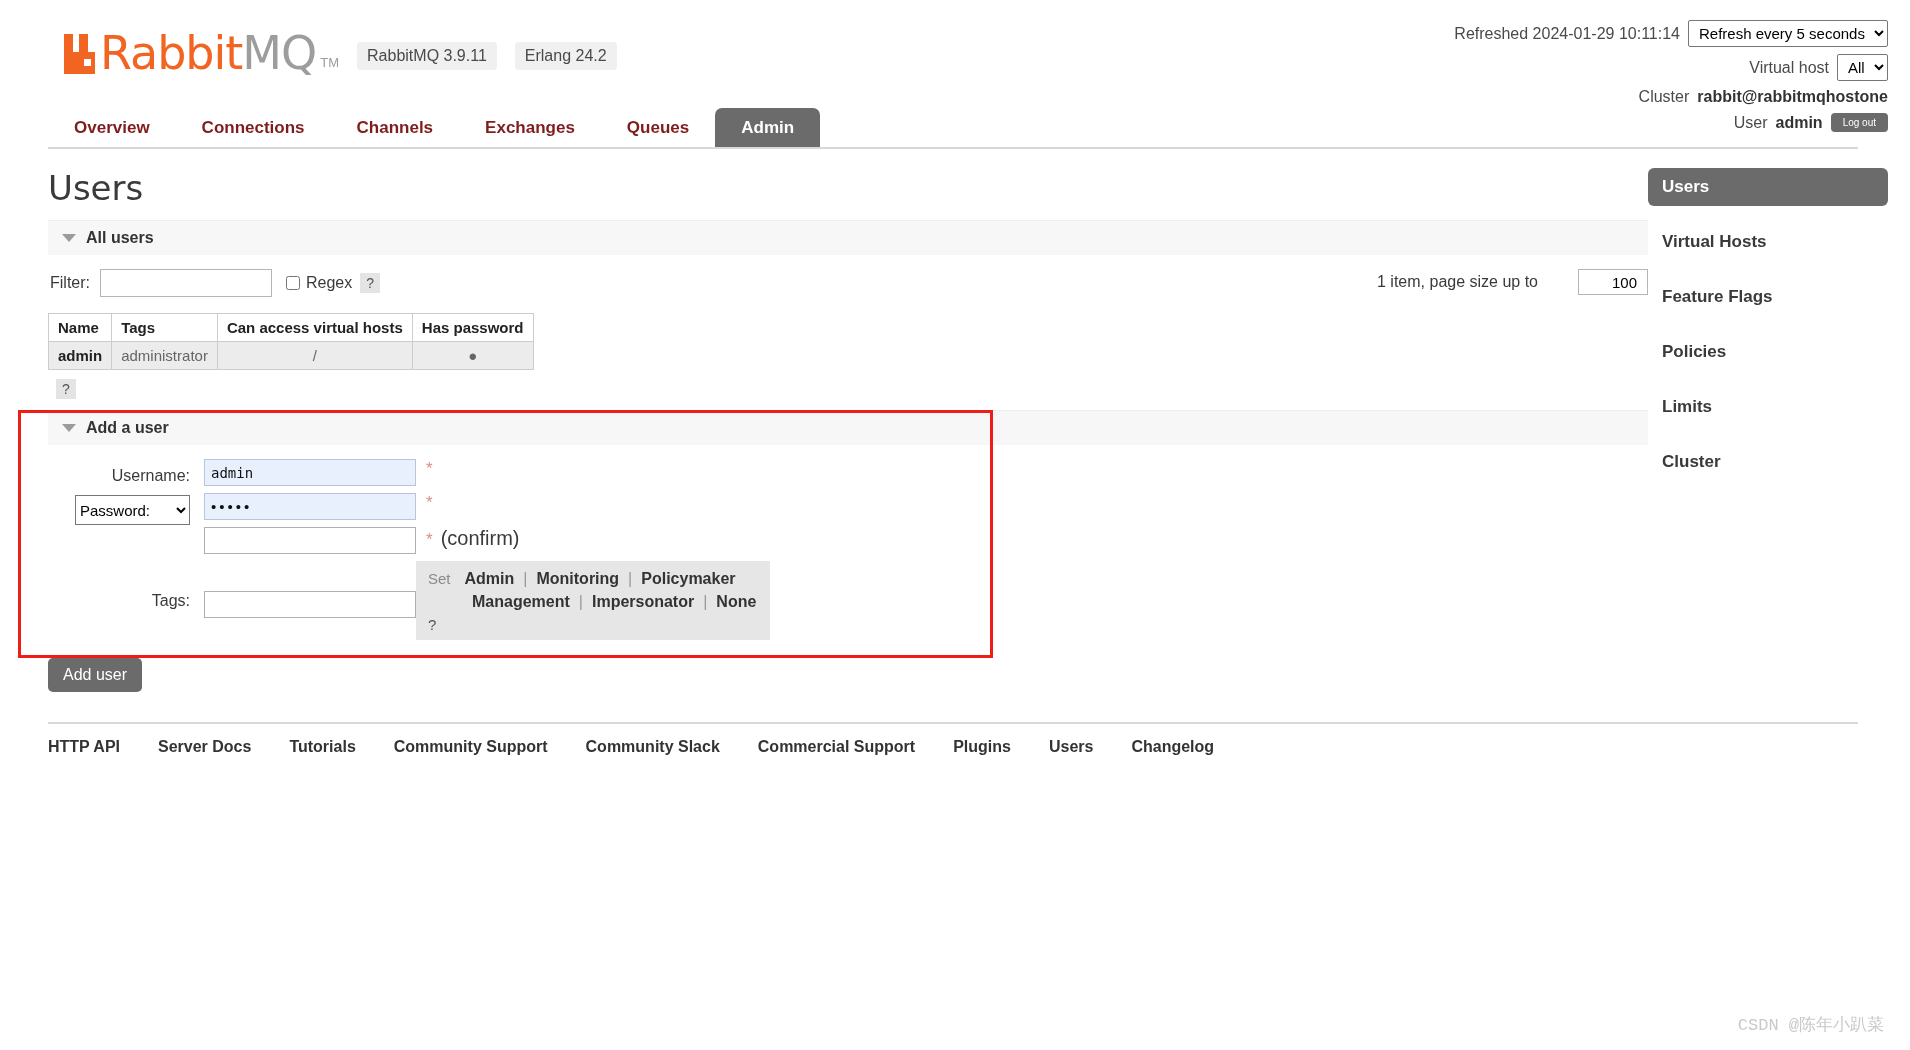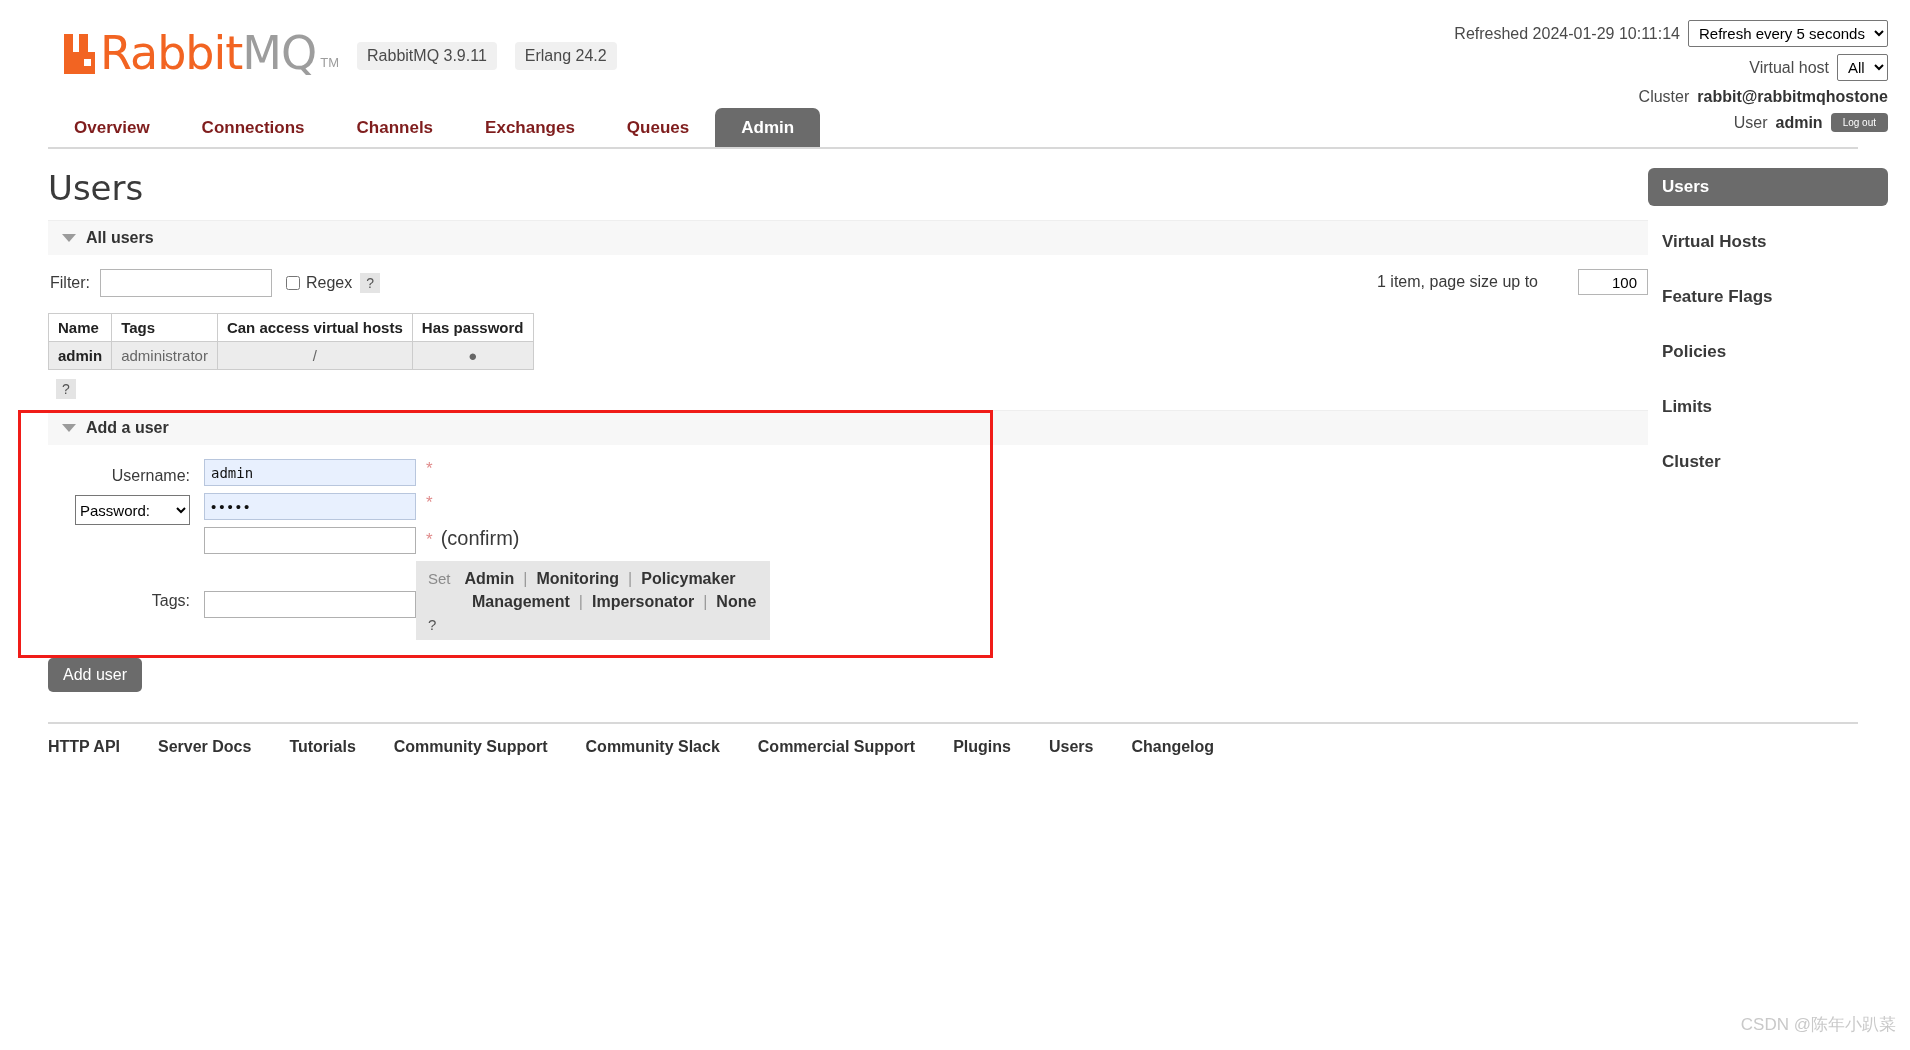--- a/index.html
+++ b/index.html
@@ -323,24 +323,24 @@
   }
   .foot-link {
     font-weight: bold;
     color: #333;
     margin-right: 38px;
     cursor: pointer;
     white-space: nowrap;
   }
   #watermark {
     position: absolute;
-    right: 14px; bottom: 14px;
+    right: 26px; bottom: 14px;
     color: #c9c9c9;
     font-size: 17px;
-    font-family: Liberation Sans, sans-serif;
+    font-family: Liberation Mono, monospace;
   }
 </style>
 </head>
 <body>
 
 <div id="page">
 
   <div id="header">
 
     <div id="logo-block">

